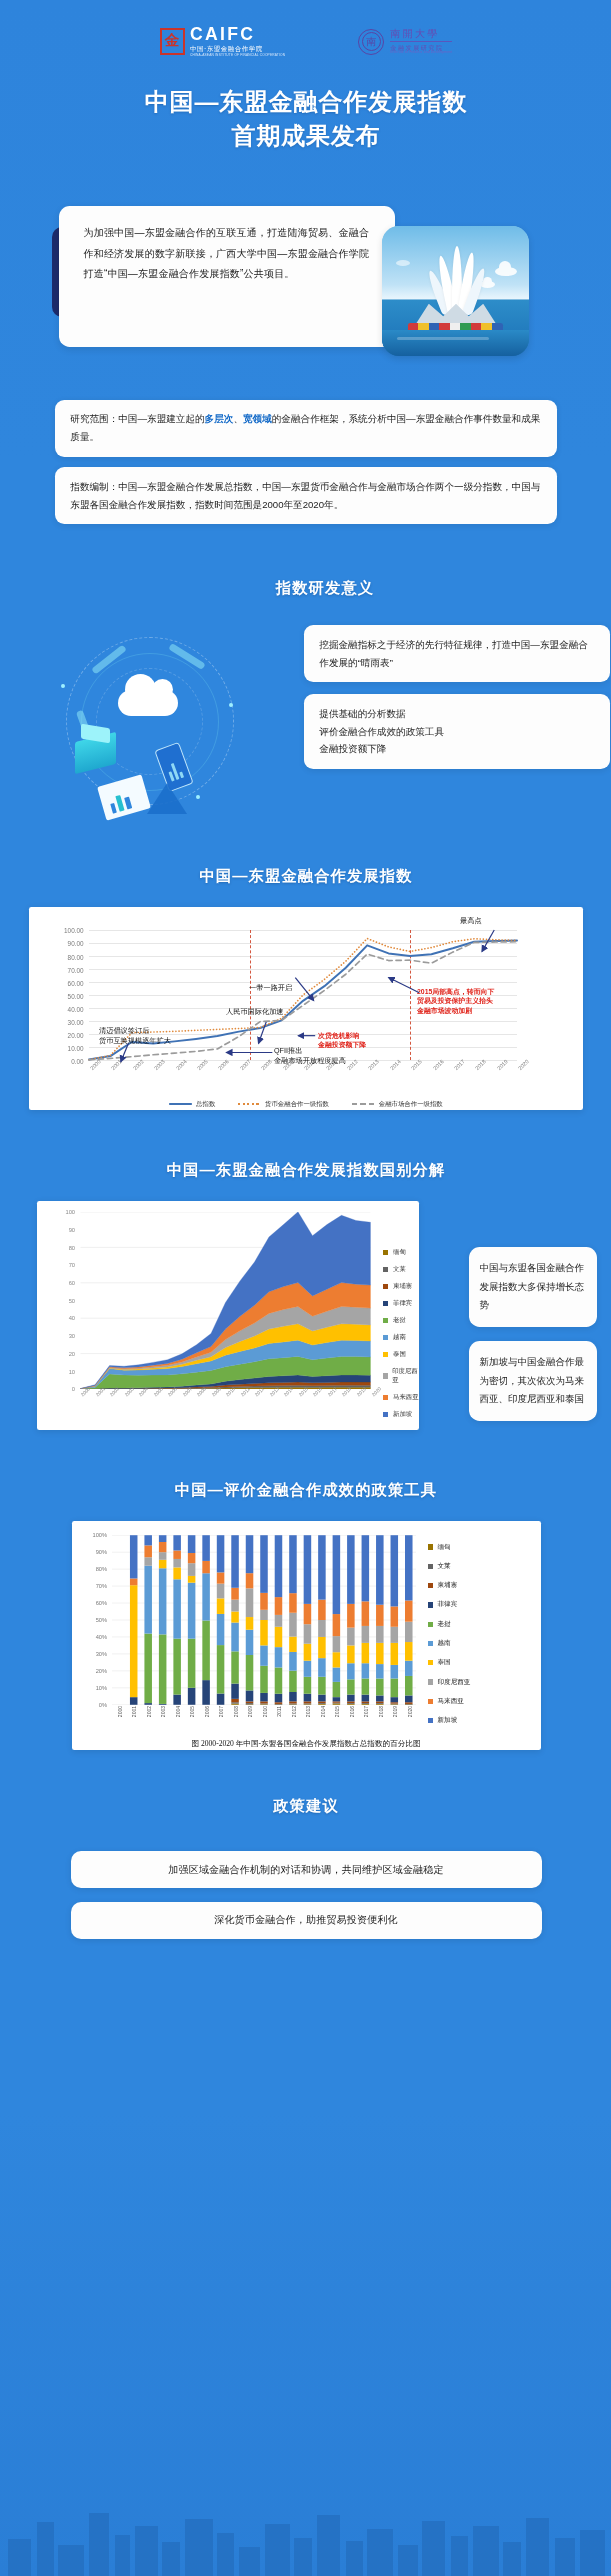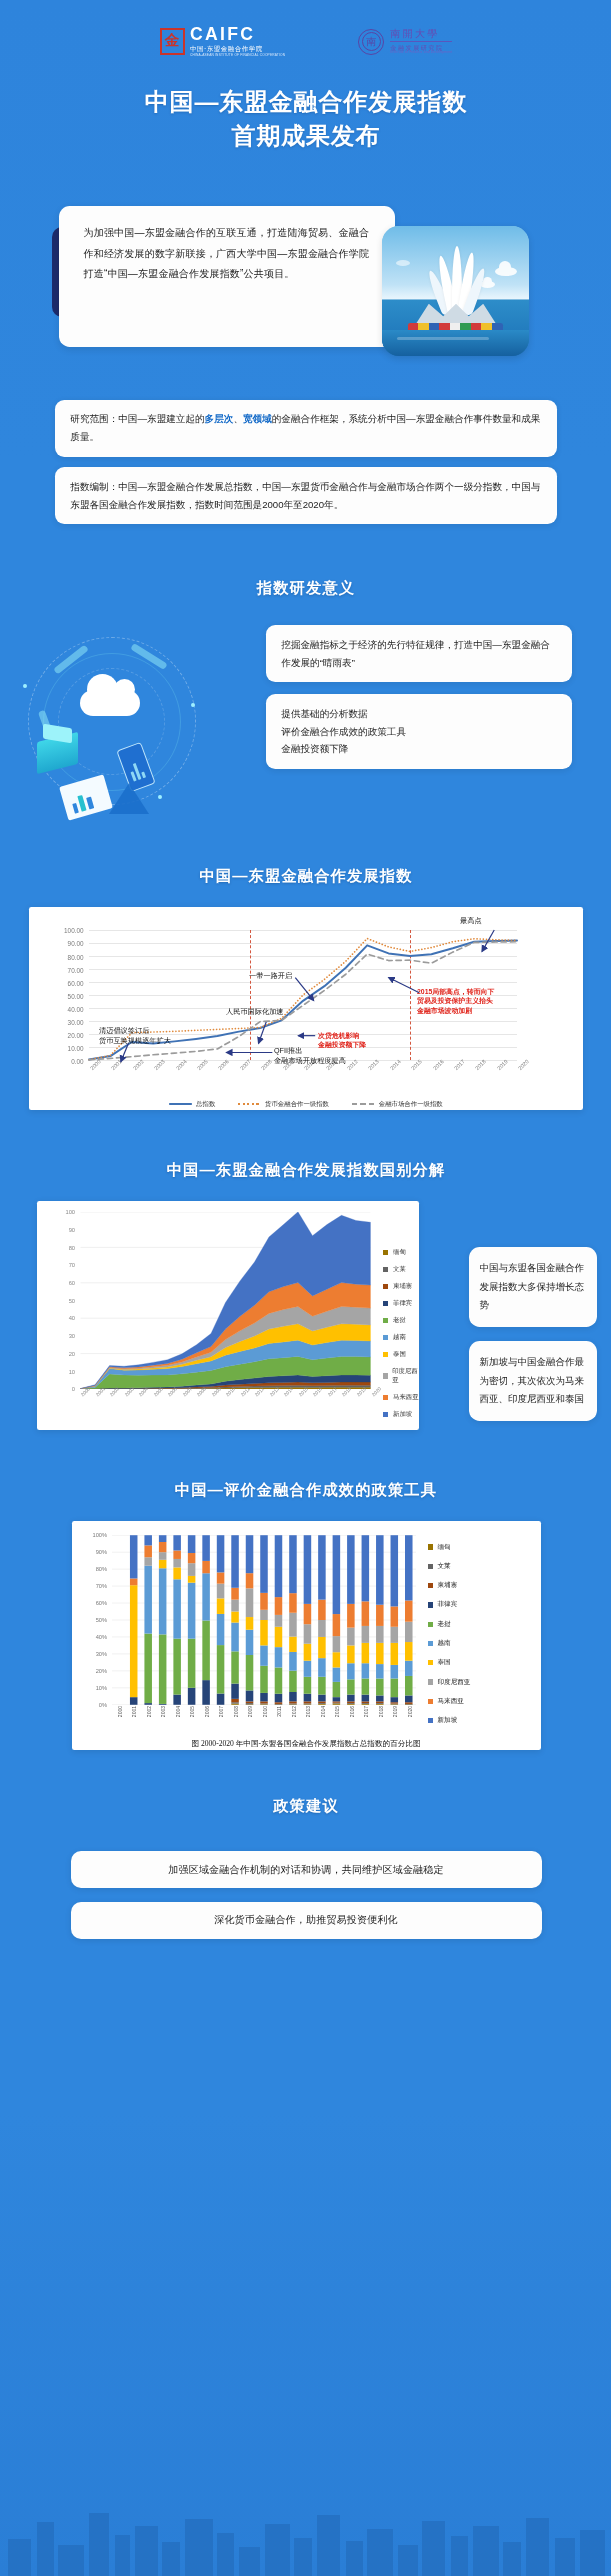--- a/index.html
+++ b/index.html
@@ -146,21 +146,21 @@
     color:#1c1c1c;
   }
   .hl { color:#1068c7; font-weight:600; }
 
   
   .design-sec { margin-top: 43px; }
   .design-cards { margin: 31px auto 0; width: 502px; }
   .design-cards .info-card + .info-card { margin-top: 10.7px; }
 
   
-  .signif-sec { margin-top: 54px; position:relative; }
+  .signif-sec { margin-top: 54px; position:relative;padding-left:38px; }
   .signif-body { position:relative; height: 191px; margin-top: 26px; }
   .signif-art {
     position:absolute; left: 13.8px; top: 4.6px; width: 245px; height: 182px;
   }
   .ring {
     position:absolute; border-radius:50%; border:0.8px dashed rgba(255,255,255,.30);
   }
   .r1{left:13.8px;top:7.6px;width:168px;height:168px;}
   .r2{left:29px;top:23px;width:138px;height:138px;border-style:solid;border-color:rgba(120,225,240,.25);}
   .r3{left:44px;top:38px;width:107px;height:107px;border-color:rgba(255,255,255,.18);}
@@ -426,21 +426,21 @@
           <span style="left: 300px; top: 1.5px;">2014</span>
           <span style="left: 321px; top: 1.5px;">2015</span>
           <span style="left: 343px; top: 1.5px;">2016</span>
           <span style="left: 364px; top: 1.5px;">2017</span>
           <span style="left: 385px; top: 1.5px;">2018</span>
           <span style="left: 407px; top: 1.5px;">2019</span>
           <span style="left: 428px; top: 1.5px;">2020</span>
         </div>
 
       <div class="ann black" style="left:431px;top:9.2px;">最高点</div>
-      <div class="ann black" style="left:220px;top:64px;">一带一路开启</div>
+      <div class="ann black" style="left:220px;top:76px;">一带一路开启</div>
       <div class="ann black" style="left:197px;top:100px;">人民币国际化加速</div>
       <div class="ann black" style="left:70px;top:119px;">清迈倡议签订后
 货币互换规模逐年扩大</div>
       <div class="ann black" style="left:245px;top:139px;">QFII推出
 金融市场开放程度提高</div>
       <div class="ann red" style="left:289px;top:124px;">次贷危机影响
 金融投资额下降</div>
       <div class="ann red" style="left:388px;top:80px;">2015局部高点，转而向下
 贸易及投资保护主义抬头
 金融市场波动加剧</div>

